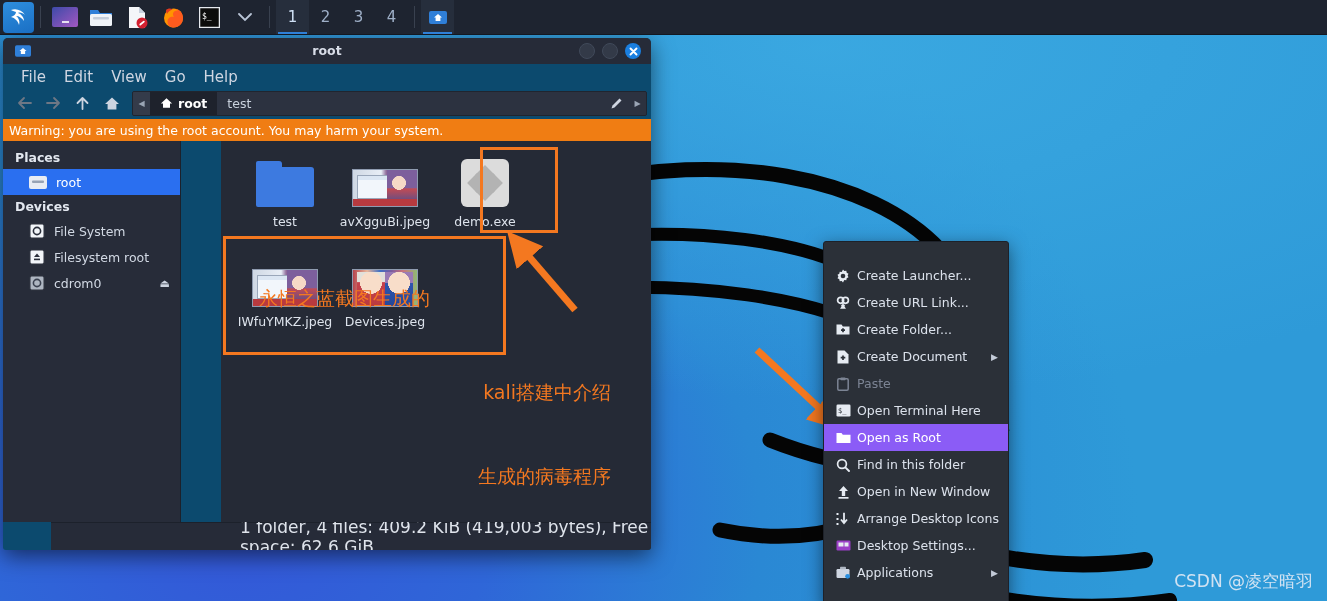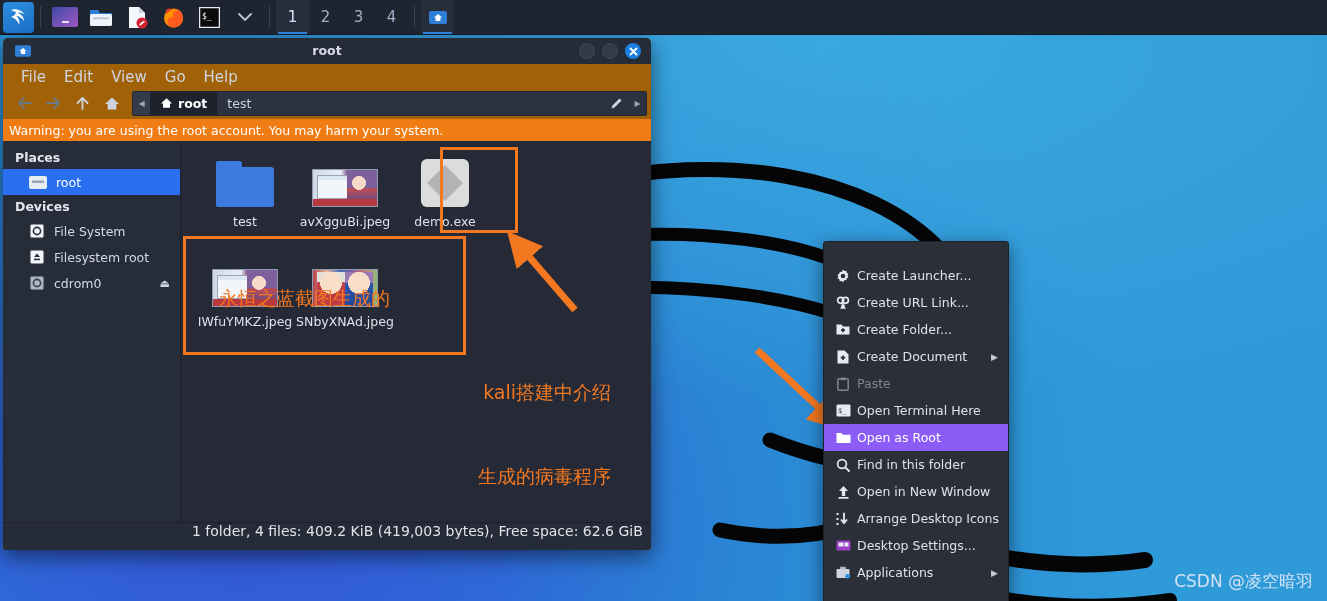--- a/index.html
+++ b/index.html
@@ -59,21 +59,21 @@
   }
   #win-btn {
     width: 33px; height: 34px; display: flex; align-items: center; justify-content: center;
     background: #262e3c; position: relative; cursor: pointer;
   }
   #win-btn::after { content:""; position:absolute; left:2px; right:2px; bottom:0; height:2px; background:#2f80d8; }
 
   
   #fm {
     position: absolute; left: 3px; top: 38px; width: 648px; height: 512px;
-    background: #a16207; border-radius: 5px 5px 3px 3px;
+    background: #0c4a6e; border-radius: 5px 5px 3px 3px;
     box-shadow: 0 6px 22px rgba(0,0,0,.55);
     z-index: 30; overflow: hidden;
     display: flex; flex-direction: column;
   }
   #titlebar {
     height: 26px; background: #262b38; display: flex; align-items: center;
     position: relative; flex: none;
   }
   #title-ico { width: 16px; height: 14px; margin-left: 12px; }
   #title-text {
@@ -110,21 +110,21 @@
   .crumb.active { background: #1e222c; color: #fff; font-weight: bold; }
   #crumb-fill { flex: 1; background: #2c3240; }
   #pencil { width: 26px; display:flex; align-items:center; justify-content:center; color:#cfd6e2; cursor:pointer; }
   #crumb-right { width: 17px; display:flex; align-items:center; justify-content:center; background:#2c3240; color:#9aa5b5; font-size:8px; cursor:pointer; }
 
   #warnbar {
     height: 22px; background: #f07d13; color: #ffffff;
     font-size: 12.5px; display: flex; align-items: center; padding-left: 6px; flex: none;
   }
 
-  #body { flex: 1; display: flex; min-height: 0; }
+  #body { flex: 1; display: flex; min-height: 0; gap: 40px; }
   #sidebar {
     width: 178px; background: #272c39; border-right: 1px solid #1c212b;
     padding-top: 5px; flex: none; position: relative;
   }
   .side-head { font-size: 12.5px; font-weight: bold; color: #e2e7ef; padding: 4px 0 4px 12px; }
   .side-item {
     display: flex; align-items: center; gap: 9px; height: 26px; padding-left: 26px;
     font-size: 12.5px; color: #d2d9e4; cursor: pointer; position: relative;
   }
   .side-item.selected { background: #2a6ff0; color: #ffffff; }
@@ -194,22 +194,22 @@
   }
   .folder-icon .body {
     position:absolute; left:0; top:6px; width:58px; height:40px; background:#3d7ae0; border-radius:1px 3px 2px 2px;
   }
 
   
   .hl-box { position: absolute; border: 3px solid #f47820; pointer-events: none; }
 
   #statusbar {
     height: 28px; background: #262b38; border-top: 1px solid #1c212b;
-    display: flex; padding-left: 189px;
-    font-size: 14px; color: #dfe4ec; flex: none;
+    display: flex; align-items: center; padding-left: 189px;
+    font-size: 17px; color: #dfe4ec; flex: none; margin-left: 48px;
   }
 
   
   .anno {
     position: absolute; color: #f47820; font-size: 18px; z-index: 45;
     font-family: "DejaVu Sans", "Liberation Sans", sans-serif;
     white-space: pre; line-height: 26px; pointer-events: none; text-align: right;
   }
 
   
@@ -501,21 +501,21 @@
             </div>
             <div class="fname">IWfuYMKZ.jpeg</div>
           </div>
           <div class="file">
             <div class="thumb">
               <div class="jpg-thumb v2">
                 <div class="face2a"></div>
                   <div class="face2b"></div>
               </div>
             </div>
-            <div class="fname">SNbyXNAd.jpeg</div>
+            <div class="fname">Devices.jpeg</div>
           </div>
         </div>
 
         <div class="hl-box" style="left:259px; top:6px; width:78px; height:86px;"></div>
         <div class="hl-box" style="left:2px; top:95px; width:283px; height:119px;"></div>
 
         <div class="anno" style="left:38px; top:144px; font-size:19px;">永恒之蓝截图生成的</div>
       </div>
     </div>
 

